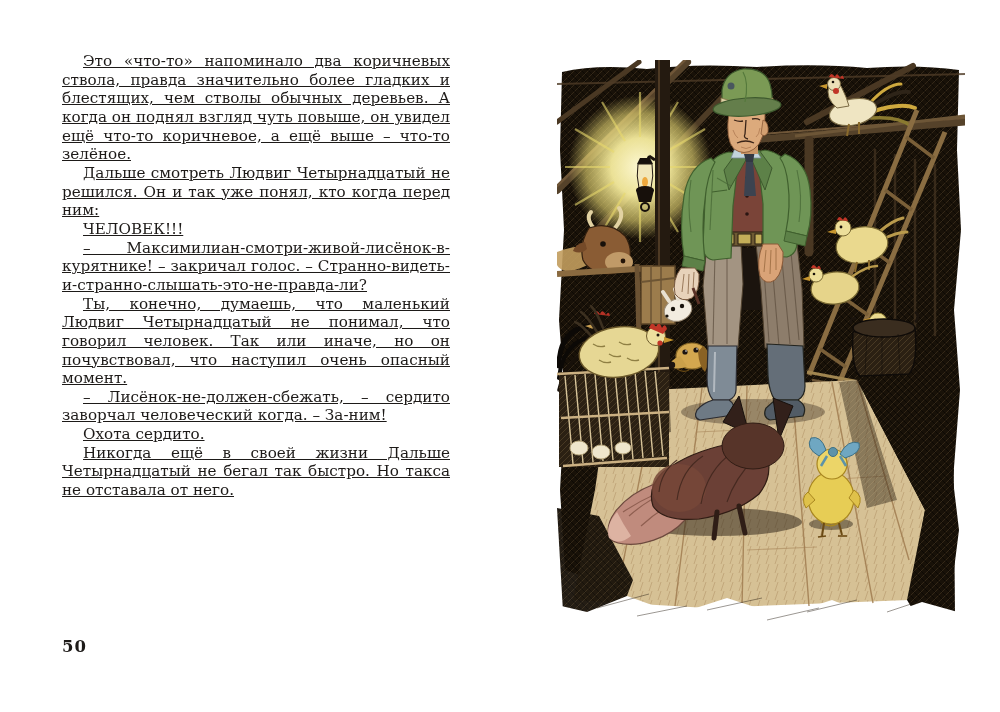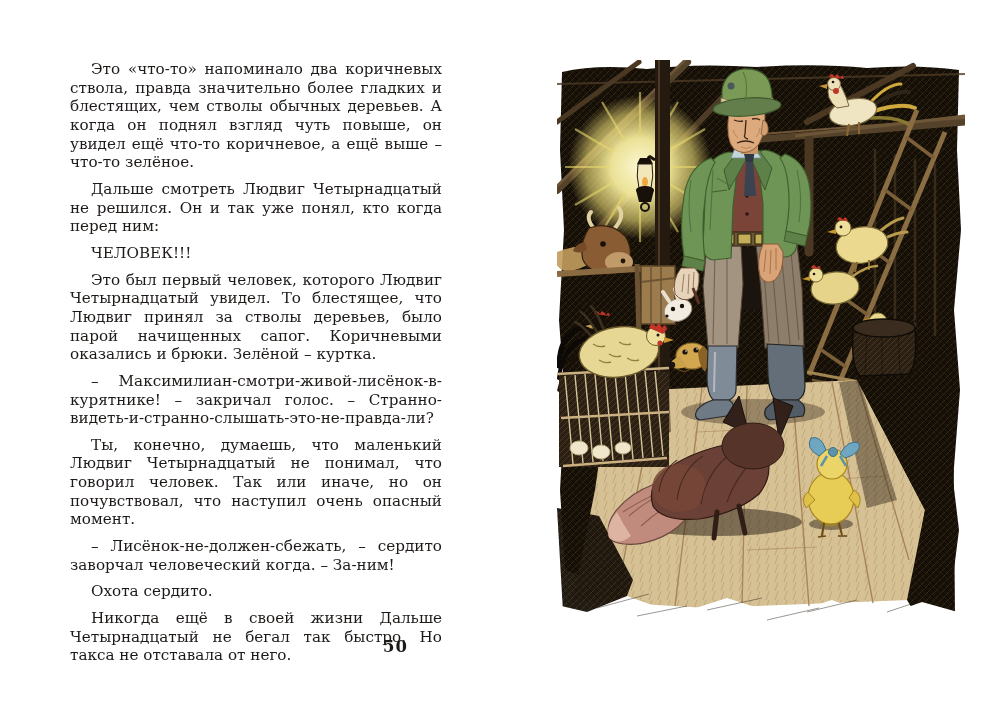--- a/index.html
+++ b/index.html
@@ -8,40 +8,39 @@
     font-family:"DejaVu Serif","Liberation Serif",serif;
     overflow:hidden;
   }
   .spread{position:absolute;inset:0;background:#fff;}
   .text-column{
     position:absolute;left:62px;top:52px;width:388px;
     color:#1d1a18;font-size:15.2px;line-height:18.65px;
     text-align:justify;text-justify:inter-word;
     -webkit-hyphens:auto;hyphens:auto;
   }
-  .text-column p{margin:8px;text-indent:21px;}
+  .text-column p{margin:0;text-indent:21px;text-decoration:underline;}
   .page-number{
-    position:absolute;left:62px;top:637px;width:346px;text-align:right;
+    position:absolute;left:62px;top:637px;width:346px;text-align:left;
     font-weight:bold;font-size:16.5px;color:#1d1a18;letter-spacing:1px;
   }
   .illustration{
     position:absolute;left:557px;top:60px;width:408px;height:600px;
   }
   .illustration svg{display:block;width:100%;height:100%;}
 </style>
 </head>
 <body>
 
 <div class="spread">
 
   <div class="text-column" lang="ru">
     <p>Это «что-то» напоминало два коричневых ствола, правда значительно более гладких и блестящих, чем стволы обычных деревьев. А когда он поднял взгляд чуть повыше, он увидел ещё что-то коричневое, а ещё выше – что-то зелёное.</p>
     <p>Дальше смотреть Людвиг Четырнадцатый не решился. Он и так уже понял, кто когда перед ним:</p>
     <p>ЧЕЛОВЕК!!!</p>
-    <p>Это был первый человек, которого Людвиг Четырнадцатый увидел. То блестящее, что Людвиг принял за стволы деревьев, было парой начищенных сапог. Коричневыми оказались и брюки. Зелёной – куртка.</p>
     <p>– Максимилиан-смотри-живой-лисёнок-в-курятнике! – закричал голос. – Странно-видеть-и-странно-слышать-это-не-правда-ли?</p>
     <p>Ты, конечно, думаешь, что маленький Людвиг Четырнадцатый не понимал, что говорил человек. Так или иначе, но он почувствовал, что наступил очень опасный момент.</p>
     <p>– Лисёнок-не-должен-сбежать, – сердито заворчал человеческий когда. – За-ним!</p>
     <p>Охота сердито.</p>
     <p>Никогда ещё в своей жизни Дальше Четырнадцатый не бегал так быстро. Но такса не отставала от него.</p>
   </div>
 
   <div class="page-number">50</div>
 
   <div class="illustration">

